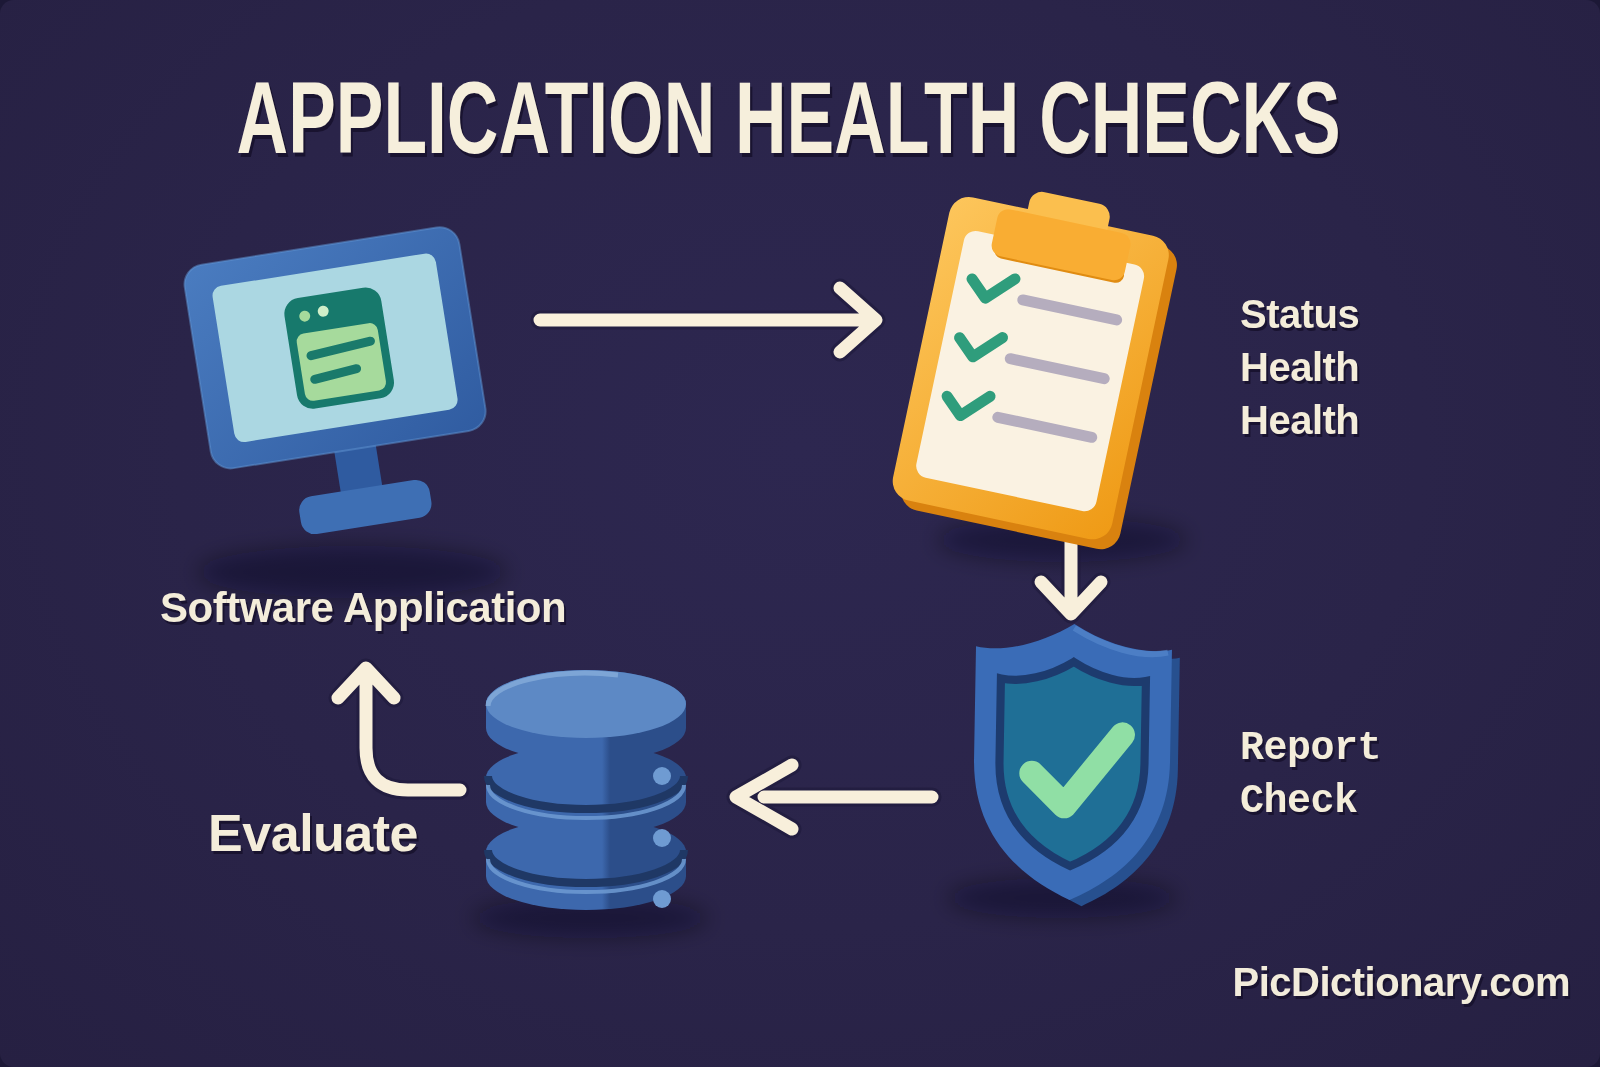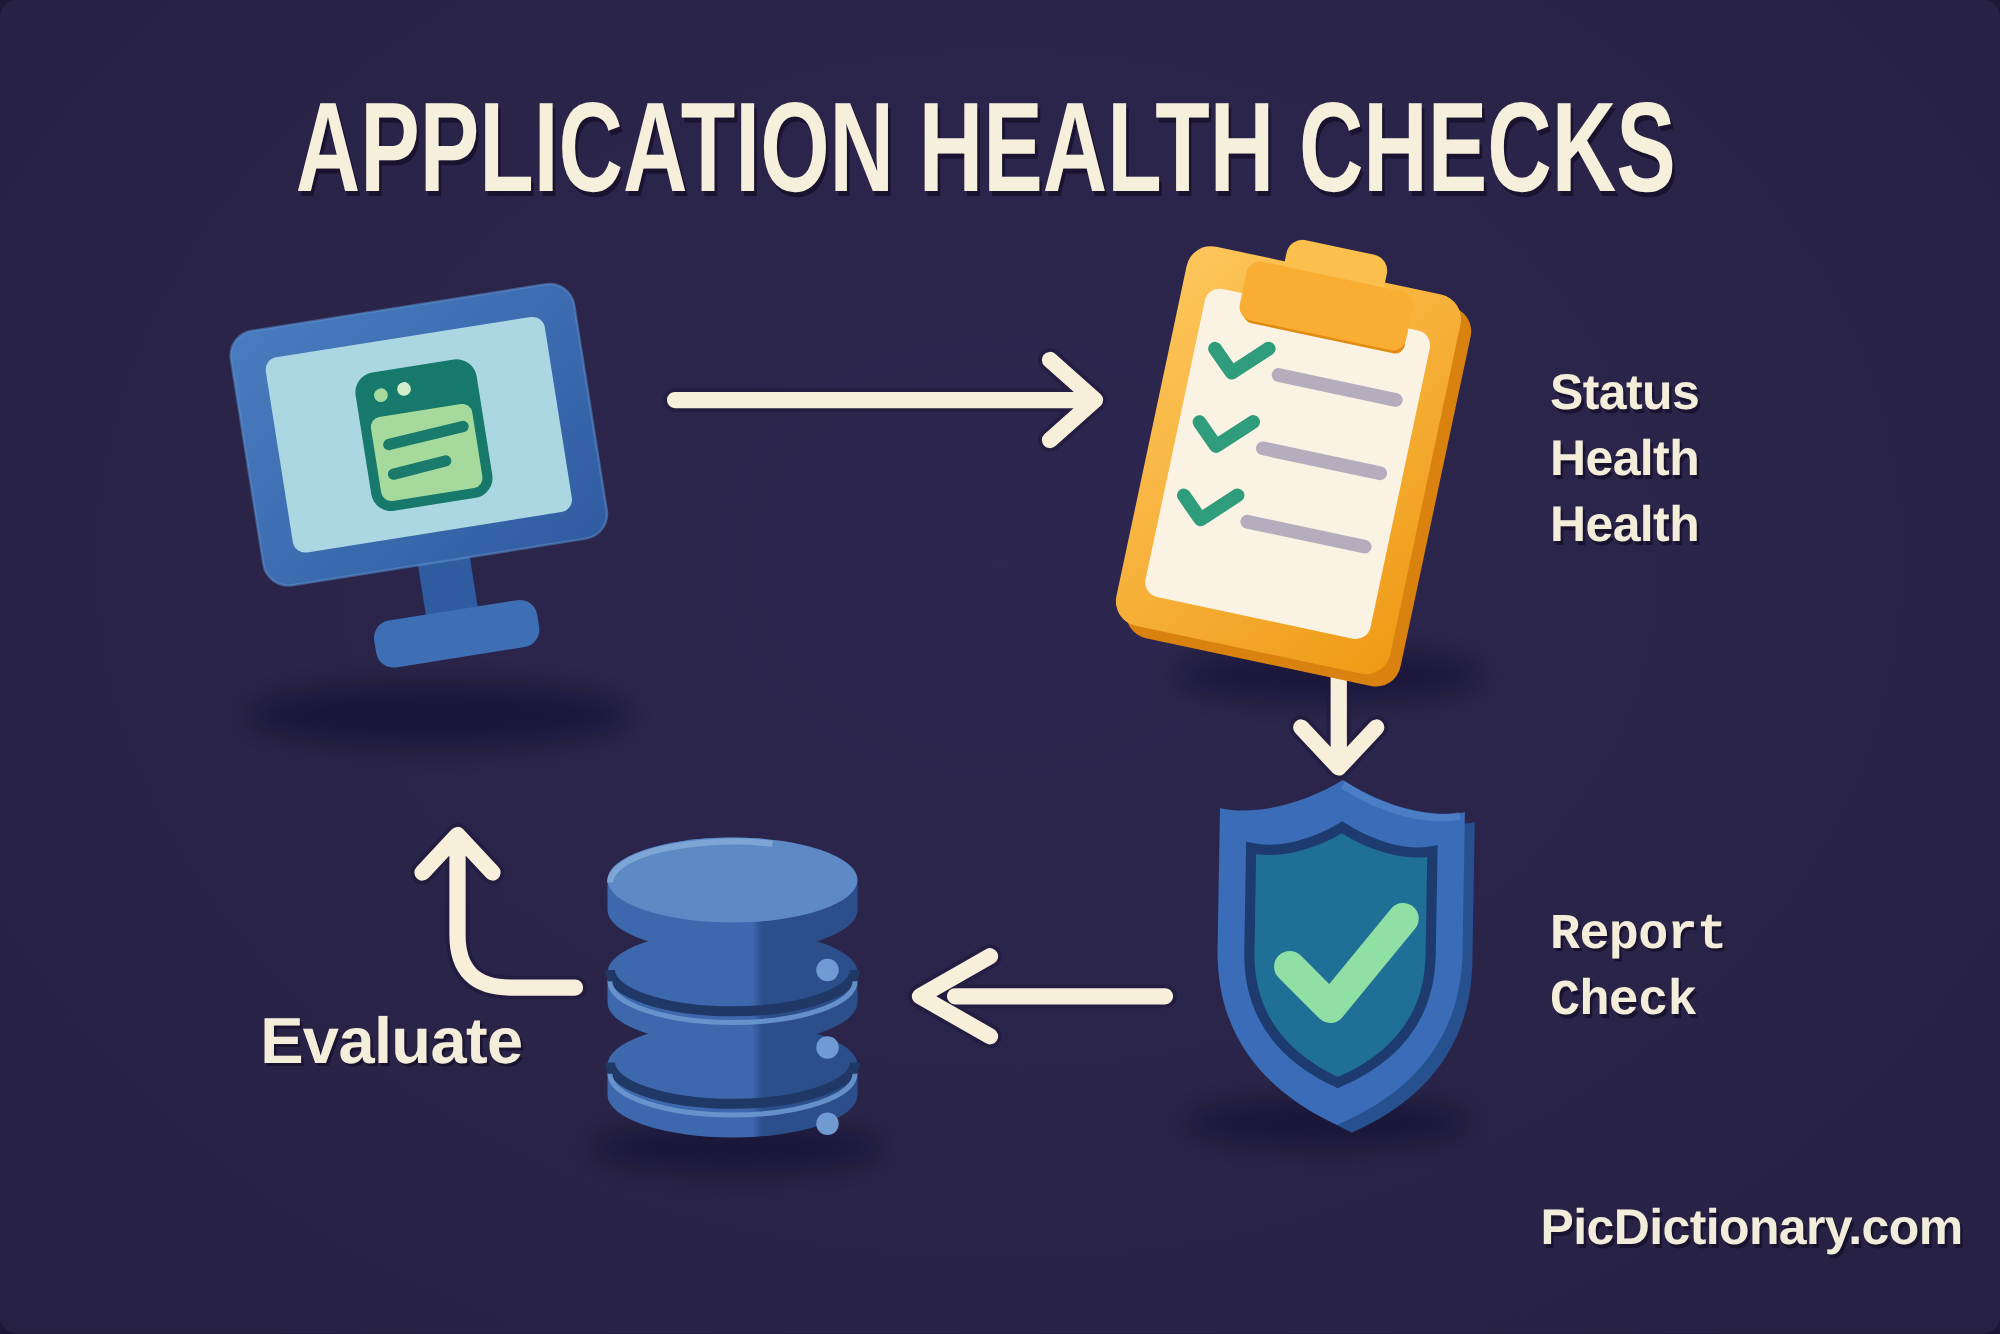--- a/index.html
+++ b/index.html
@@ -169,20 +169,23 @@
       <ellipse cx="112" cy="52" rx="100" ry="34" fill="#5d89c5"></ellipse>
       <path d="M14,54 a98,33 0 0 1 130,-31" fill="none" stroke="#86add9" stroke-width="5" opacity="0.8"></path>
     </g>
     <g fill="#6f9bd2">
       <circle cx="188" cy="124" r="9"></circle>
       <circle cx="188" cy="186" r="9"></circle>
       <circle cx="188" cy="247" r="9"></circle>
     </g>
   </svg>
 
+  <div class="abs node-label" id="label-software">
+    <span>Software Application</span>
+  </div>
 
   <div class="abs node-label" id="label-perform">
     <div>Status</div>
     <div>Health</div>
     <div>Health</div>
   </div>
 
   <div class="abs node-label" id="label-report">
     <div>Report</div>
     <div>Check</div>

